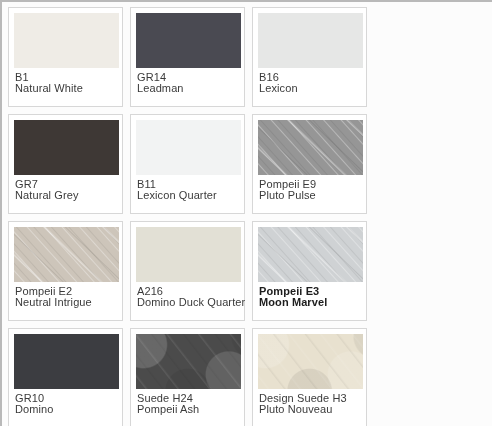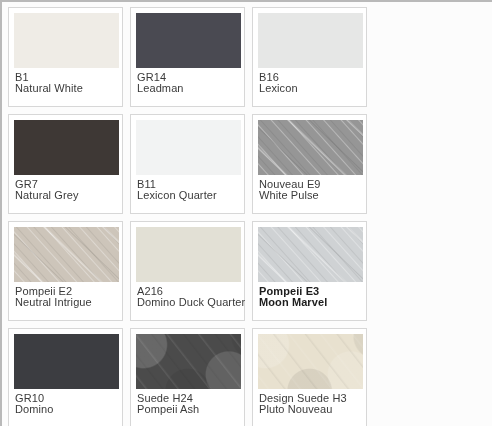--- a/index.html
+++ b/index.html
@@ -172,22 +172,22 @@
       <div class="swatch-card">
         <div class="swatch-chip" style="background: rgb(242, 243, 243);"></div>
         <div class="swatch-labels">
           <span class="swatch-code">B11</span>
           <span class="swatch-name">Lexicon Quarter</span>
         </div>
       </div>
       <div class="swatch-card">
         <div class="swatch-chip tex-metallic" style="background: rgb(150, 150, 150);"></div>
         <div class="swatch-labels">
-          <span class="swatch-code">Nouveau E9</span>
-          <span class="swatch-name">White Pulse</span>
+          <span class="swatch-code">Pompeii E9</span>
+          <span class="swatch-name">Pluto Pulse</span>
         </div>
       </div>
       <div class="swatch-card">
         <div class="swatch-chip tex-metallic" style="background: rgb(205, 197, 186);"></div>
         <div class="swatch-labels">
           <span class="swatch-code">Pompeii E2</span>
           <span class="swatch-name">Neutral Intrigue</span>
         </div>
       </div>
       <div class="swatch-card">

